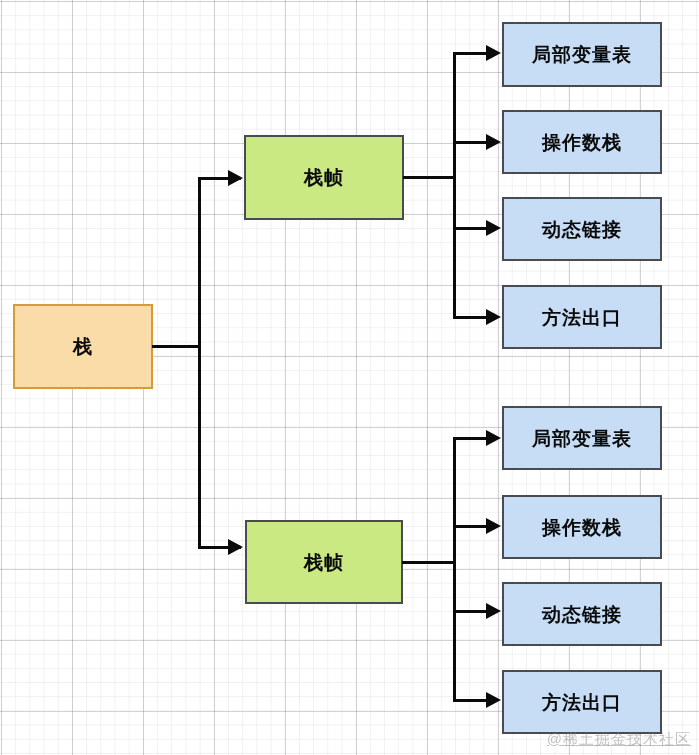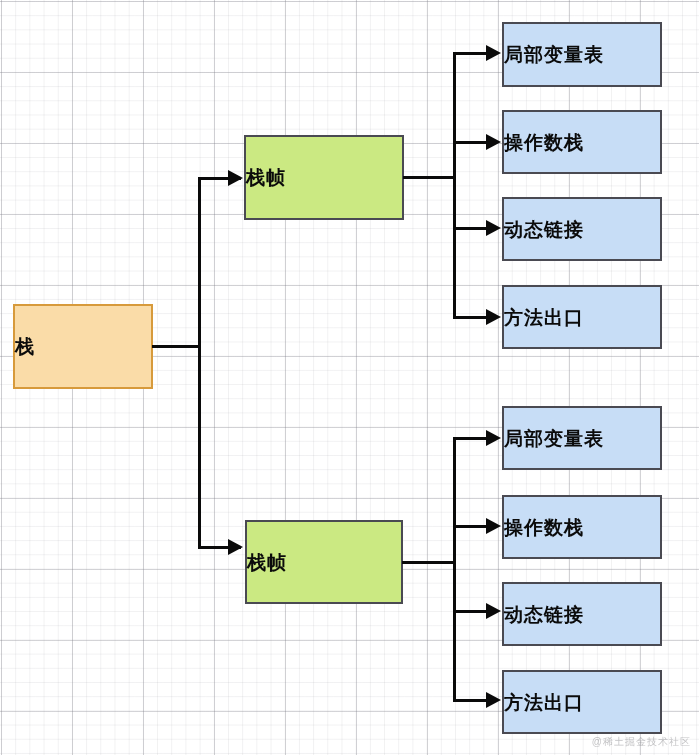--- a/index.html
+++ b/index.html
@@ -25,21 +25,21 @@
     background-position: 1px 0px, 0px 1px, 1px 0px, 0px 1px;
     overflow: hidden;
     font-family: "Liberation Sans", "DejaVu Sans", sans-serif;
   }
 
   .node {
     position: absolute;
     box-sizing: border-box;
     display: flex;
     align-items: center;
-    justify-content: flex-start;
+    justify-content: center;
     font-weight: bold;
     color: #0b0b0b;
     letter-spacing: 1px;
     line-height: 1;
     user-select: none;
   }
 
   .node-root {
     background: #fadCA8;
     border: 2px solid #d79a3b;
@@ -72,25 +72,26 @@
     height: 0;
     border-top: 8px solid transparent;
     border-bottom: 8px solid transparent;
     border-left: 15px solid #0a0a0a;
   }
 
   .watermark {
     position: absolute;
     right: 8px;
     bottom: 6px;
-    font-size: 10px;
+    font-size: 15px;
     color: rgba(120,120,125,0.45);
     letter-spacing: 1px;
     user-select: none;
     white-space: nowrap;
+    text-decoration: underline;
   }
 </style>
 </head>
 <body>
 
 <div id="canvas">
 
   <div class="node node-root" style="left:13px; top:304px; width:140px; height:85px;">
     <span>栈</span>
   </div>

